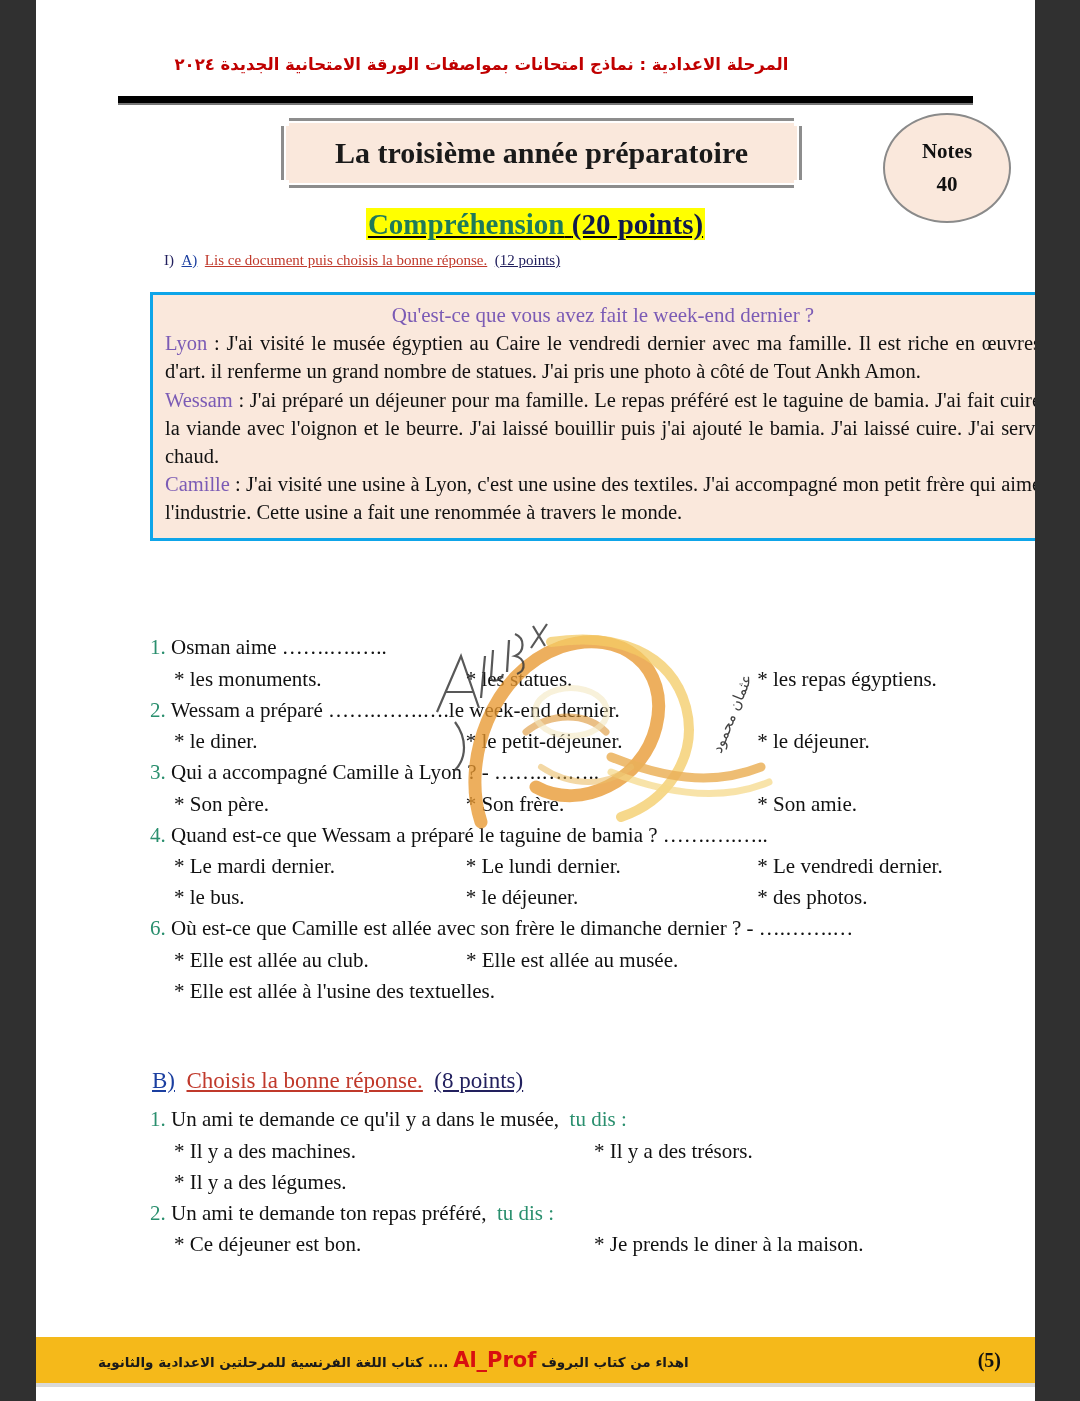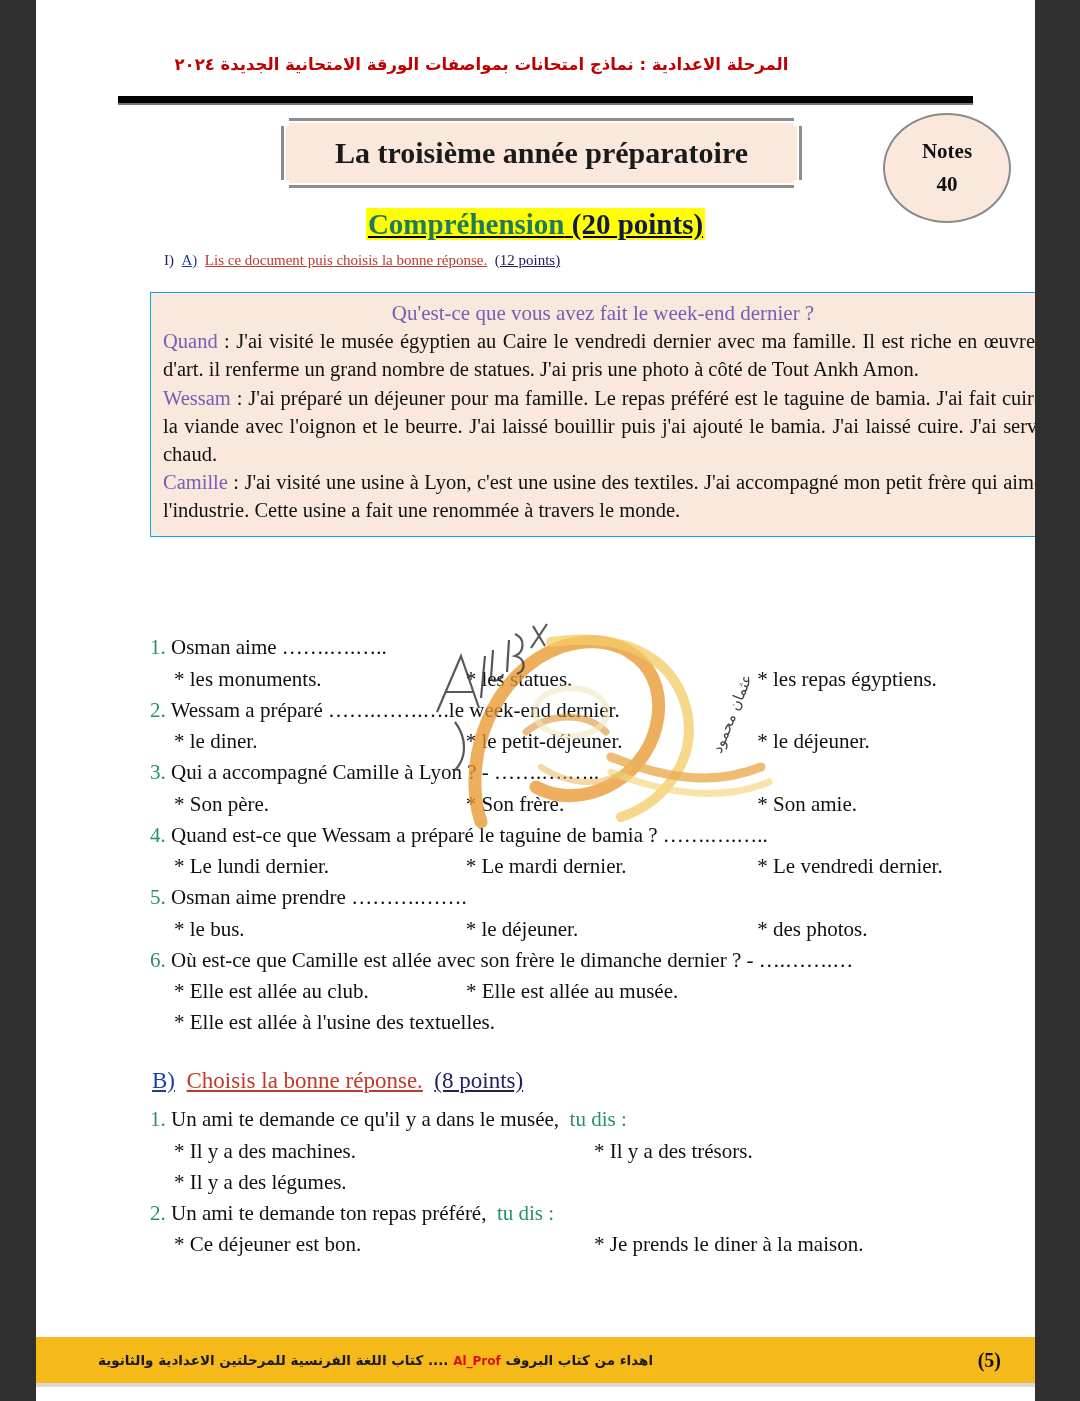--- a/index.html
+++ b/index.html
@@ -139,21 +139,21 @@
   .sec-a .pts { color: #22205e; text-decoration: underline; }
 
   
   .read-box {
     position: absolute;
     top: 292px;
     left: 114px;
     width: 906px;
     box-sizing: border-box;
     background: #fae8dc;
-    border: 1px solid #0ea5e9;
+    border: 3px solid #0ea5e9;
     padding: 8px 12px 10px 12px;
   }
   .read-title {
     text-align: center;
     color: #7b5bb5;
     font-size: 21px;
     margin-bottom: 2px;
   }
   .read-p {
     font-size: 20.5px;
@@ -237,21 +237,21 @@
   }
   .footer-ar {
     direction: rtl;
     font-family: "DejaVu Sans", sans-serif;
     font-weight: bold;
     font-size: 13.5px;
     color: #1a1a1a;
     margin-left: 62px;
     white-space: nowrap;
   }
-  .footer-brand { color: #d81010; font-size: 12px; }
+  .footer-brand { color: #d81010; font-size: 21px; }
   .footer-page {
     margin-left: auto;
     margin-right: 34px;
     font-size: 20px;
     font-weight: bold;
     color: #111;
     font-family: "Liberation Serif", serif;
   }
   .footer-shadow {
     position: absolute;
@@ -293,21 +293,21 @@
     <span class="roman">I)</span>
     <span>&nbsp;</span><span class="letter">A)</span>
     <span>&nbsp;</span><span class="body">Lis ce document puis choisis la bonne réponse.</span>
     <span>&nbsp;</span><span class="pts">(12 points)</span>
   </div>
 
   <div class="read-box">
     <div class="read-title">Qu'est-ce que vous avez fait le week-end dernier ?</div>
 
     <p class="read-p">
-      <span class="speaker">Quand</span><span> : J'ai visité le musée égyptien au Caire le vendredi dernier avec ma famille. Il est riche en œuvres d'art. il renferme un grand nombre de statues. J'ai pris une photo à côté de Tout Ankh Amon.</span>
+      <span class="speaker">Lyon</span><span> : J'ai visité le musée égyptien au Caire le vendredi dernier avec ma famille. Il est riche en œuvres d'art. il renferme un grand nombre de statues. J'ai pris une photo à côté de Tout Ankh Amon.</span>
     </p>
     <p class="read-p">
       <span class="speaker">Wessam</span><span> : J'ai préparé un déjeuner pour ma famille. Le repas préféré est le taguine de bamia. J'ai fait cuire la viande avec l'oignon et le beurre. J'ai laissé bouillir puis j'ai ajouté le bamia. J'ai laissé cuire. J'ai servi chaud.</span>
     </p>
     <p class="read-p">
       <span class="speaker">Camille</span><span> : J'ai visité une usine à Lyon, c'est une usine des textiles. J'ai accompagné mon petit frère qui aime l'industrie. Cette usine a fait une renommée à travers le monde.</span>
     </p>
   </div>
 
   <svg class="watermark" viewBox="0 0 370 250">
@@ -362,29 +362,25 @@
       <span class="opt c1">* Son père.</span>
       <span class="opt c2">* Son frère.</span>
       <span class="opt c3">* Son amie.</span>
     </div>
 
     <div class="q-row">
       <span class="q-num">4.</span>
       <span>Quand est-ce que Wessam a préparé le taguine de bamia ? …….….…..</span>
     </div>
     <div class="opt-row">
+      <span class="opt c1">* Le mardi dernier.</span>
       <span class="opt c2">* Le lundi dernier.</span>
-      <span class="opt c1">* Le mardi dernier.</span>
       <span class="opt c3">* Le vendredi dernier.</span>
     </div>
 
-    <div class="q-row">
-      <span class="q-num">5.</span>
-      <span>Osman aime prendre ……….…….</span>
-    </div>
     <div class="opt-row">
       <span class="opt c1">* le bus.</span>
       <span class="opt c2">* le déjeuner.</span>
       <span class="opt c3">* des photos.</span>
     </div>
 
     <div class="q-row">
       <span class="q-num">6.</span>
       <span>Où est-ce que Camille est allée avec son frère le dimanche dernier ? - ….…….…</span>
     </div>

